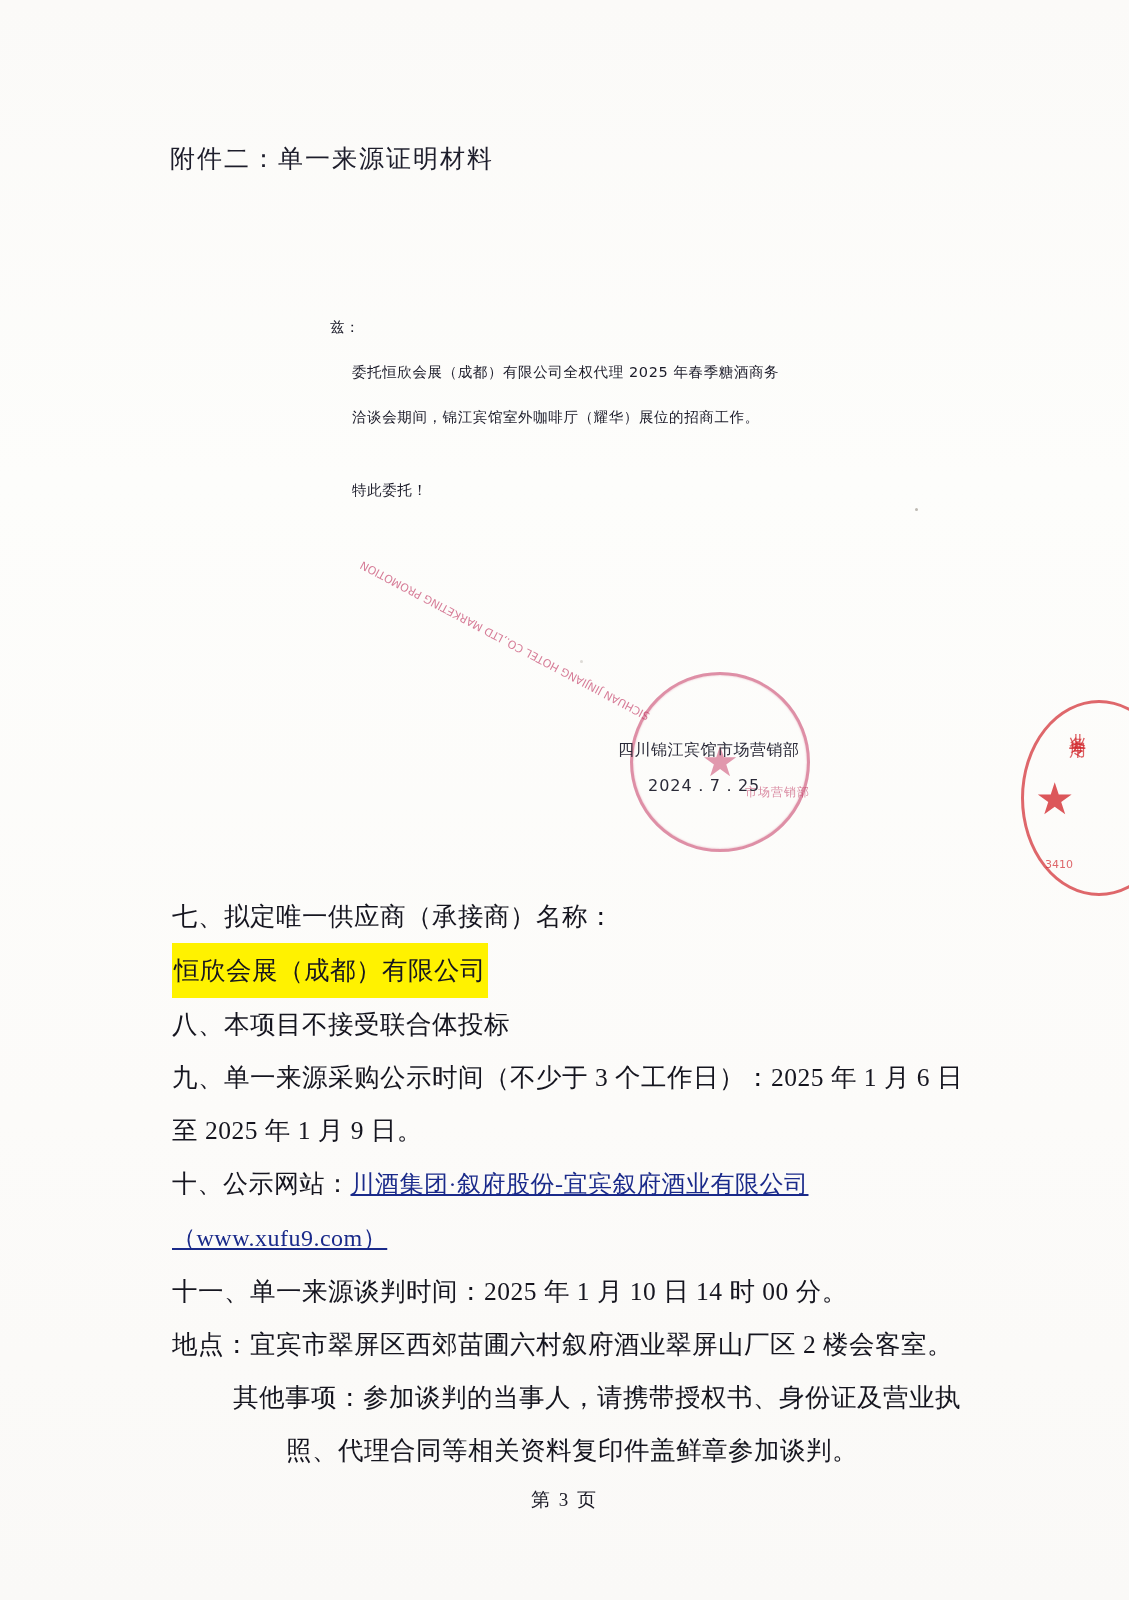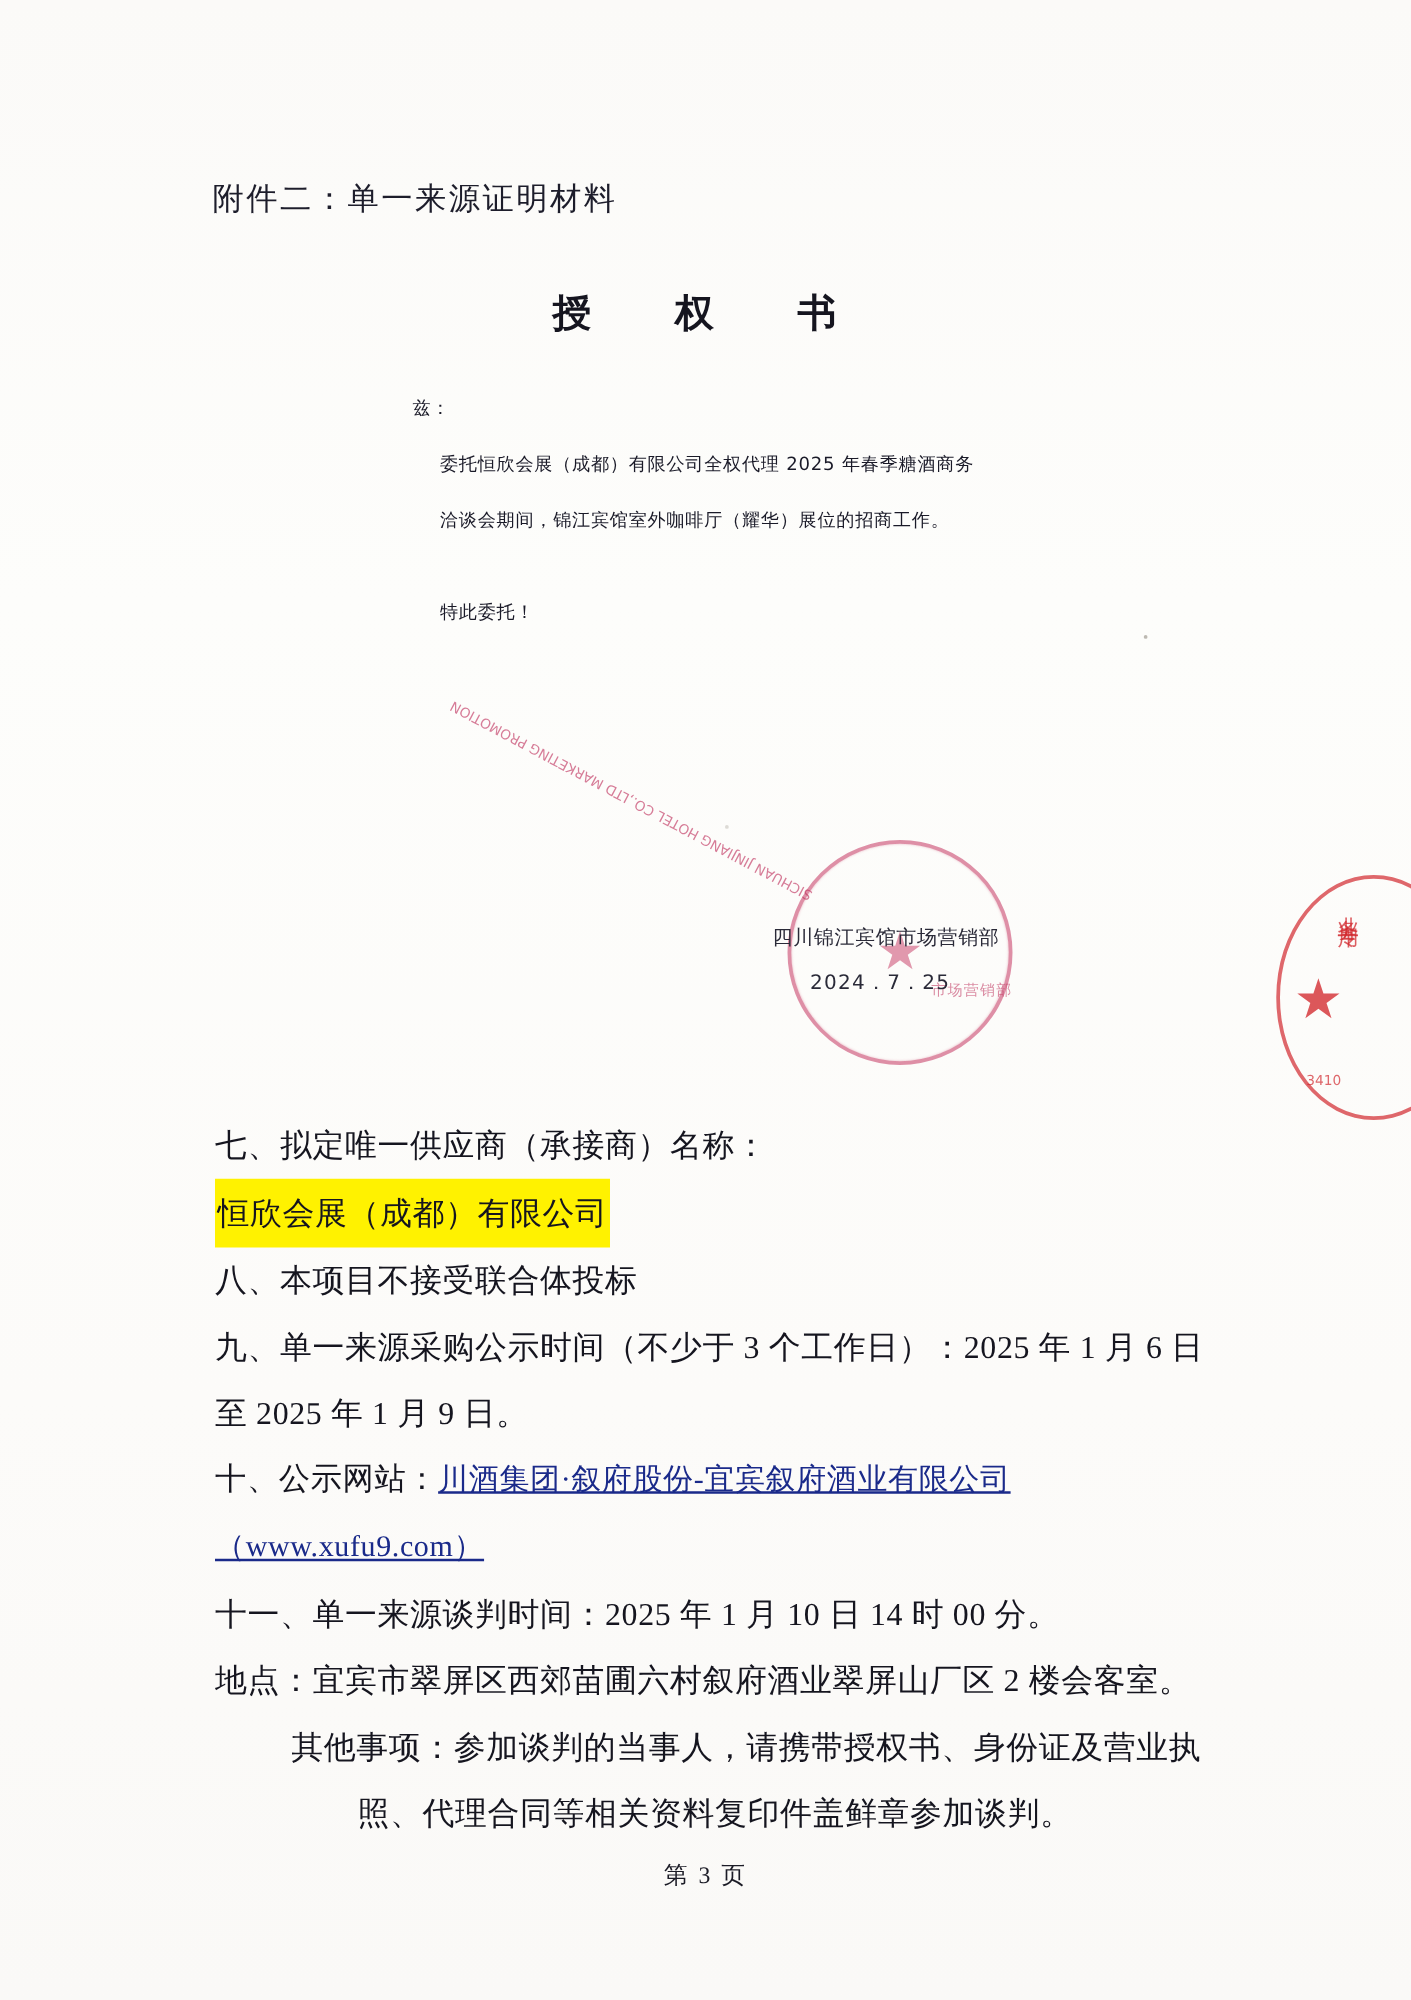--- a/index.html
+++ b/index.html
@@ -243,21 +243,20 @@
   }
 </style>
 </head>
 <body>
 
 <div class="page">
   <div class="paper-tint"></div>
 
   <div class="attachment-title">附件二：单一来源证明材料</div>
 
-  <div class="doc-title">授　权　书</div>
 
   <div class="letter-block">
     <div class="letter-line salutation">兹：</div>
     <div class="letter-line indent">委托恒欣会展（成都）有限公司全权代理 2025 年春季糖酒商务</div>
     <div class="letter-line indent">洽谈会期间，锦江宾馆室外咖啡厅（耀华）展位的招商工作。</div>
     <div class="letter-line closing">特此委托！</div>
   </div>
 
   <div class="stamp">
     <div class="ring"></div>

